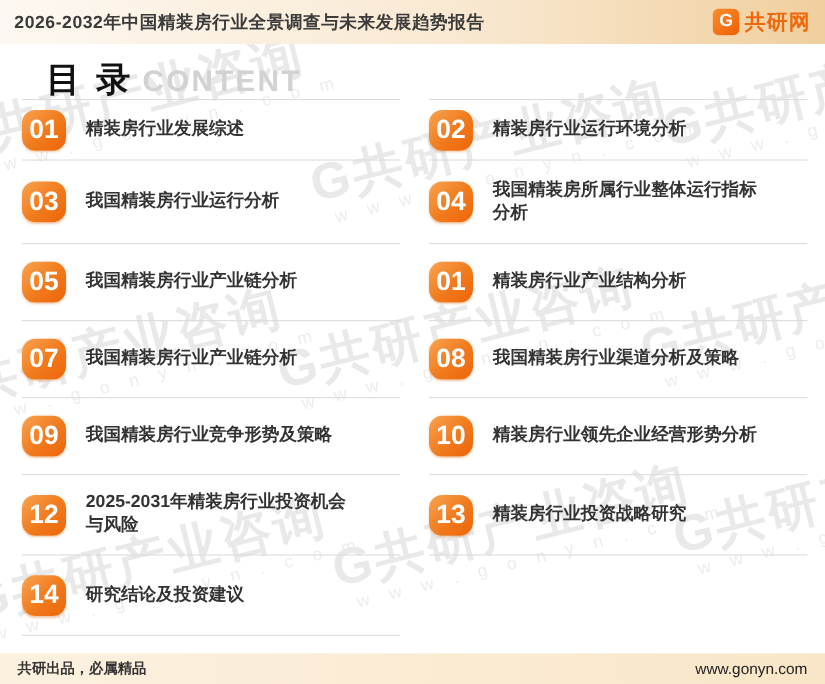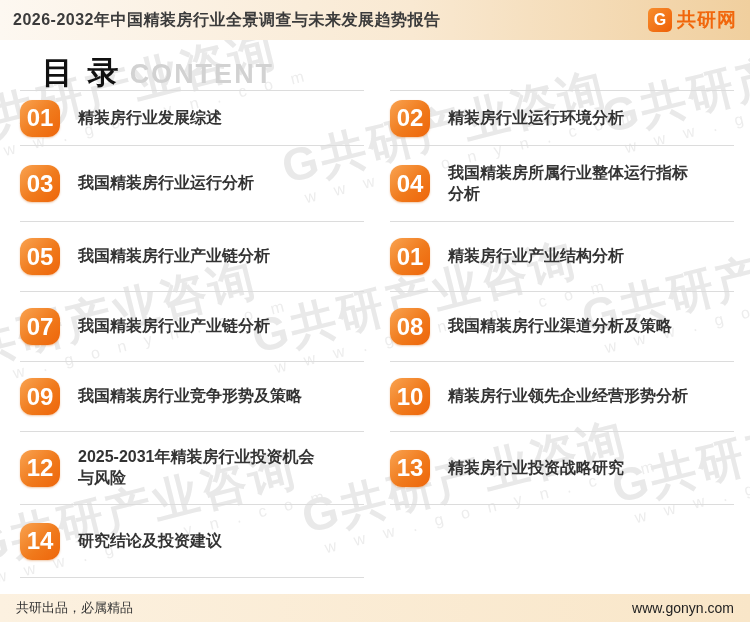--- a/index.html
+++ b/index.html
@@ -62,21 +62,21 @@
     margin-left:18px;font-size:16px;font-weight:700;color:#333;
     line-height:1.3;max-width:250px;
   }
   
   .ftr{
     position:absolute;z-index:1;left:0;right:0;bottom:0;height:28px;
     background:linear-gradient(90deg,#fcf1e0 0%,#f9e6c8 100%);
     display:flex;align-items:center;justify-content:space-between;
     padding:0 16px;box-sizing:border-box;
   }
-  .ftr-left{font-size:13px;font-weight:400;color:#333;}
+  .ftr-left{font-size:13px;font-weight:700;color:#333;}
   .ftr-right{font-size:14px;color:#222;}
 </style>
 </head>
 <body>
 
 <div class="wm" style="left:-50px;top:60px">
     <span class="l1">G共研产业咨询</span>
     <span class="l2">w w w . g o n y n . c o m</span>
   </div>
 <div class="wm" style="left:280px;top:100px">

